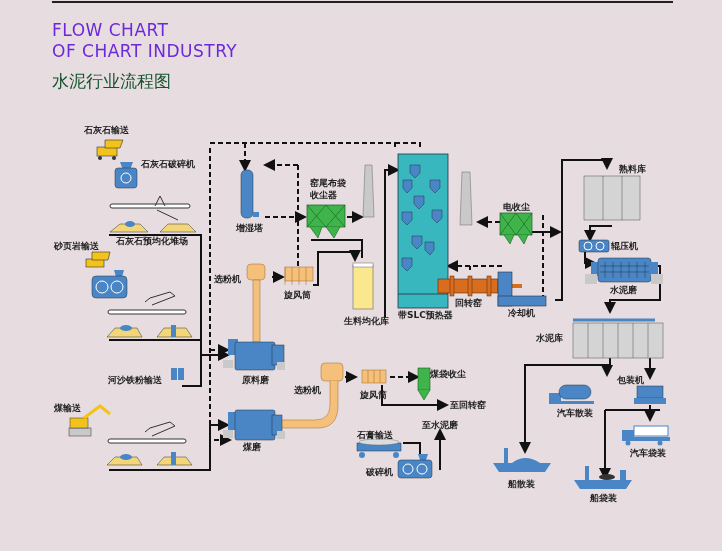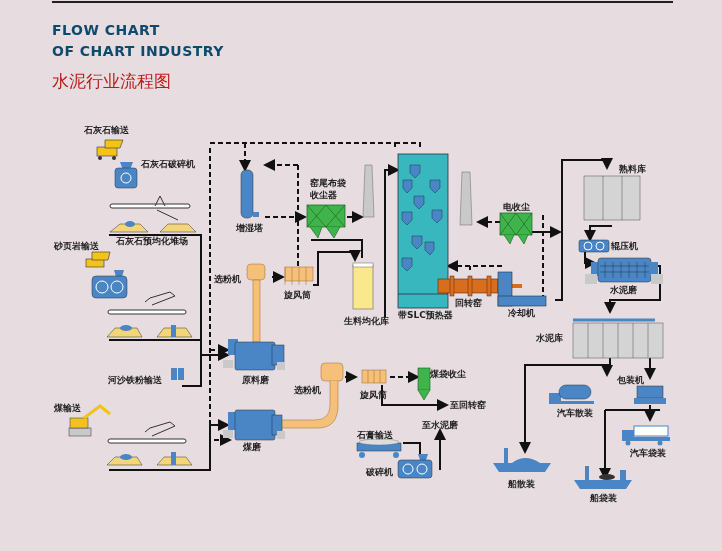--- a/index.html
+++ b/index.html
@@ -1,19 +1,19 @@
 <!DOCTYPE html>
 <html><head>
 <meta charset="utf-8">
 <style>
   html,body{margin:0;padding:0;}
   body{width:722px;height:551px;background:#e7dde1;position:relative;overflow:hidden;font-family:"DejaVu Sans",sans-serif;}
   .topline{position:absolute;left:52px;top:1px;width:621px;height:2px;background:#231f20;}
-  .title-en{position:absolute;left:52px;top:20px;font-family:"DejaVu Sans",sans-serif;font-size:14px;line-height:21px;color:#0c4a6e;letter-spacing:0.5px;font-weight:bold;}
-  .title-cn{position:absolute;left:52px;top:70px;font-size:17px;color:#b91c1c;}
+  .title-en{position:absolute;left:52px;top:20px;font-family:"DejaVu Sans",sans-serif;font-size:17px;line-height:21px;color:#6d28d9;letter-spacing:0.5px;font-weight:normal;}
+  .title-cn{position:absolute;left:52px;top:70px;font-size:17px;color:#14532d;}
   svg.diagram{position:absolute;left:0;top:0;}
   .lbl{font-family:"DejaVu Sans",sans-serif;font-size:9px;font-weight:bold;fill:#222;}
 </style>
 </head>
 <body>
 
 <div class="topline"></div>
 <div class="title-en">
   <div>FLOW CHART</div>
   <div>OF CHART INDUSTRY</div>

